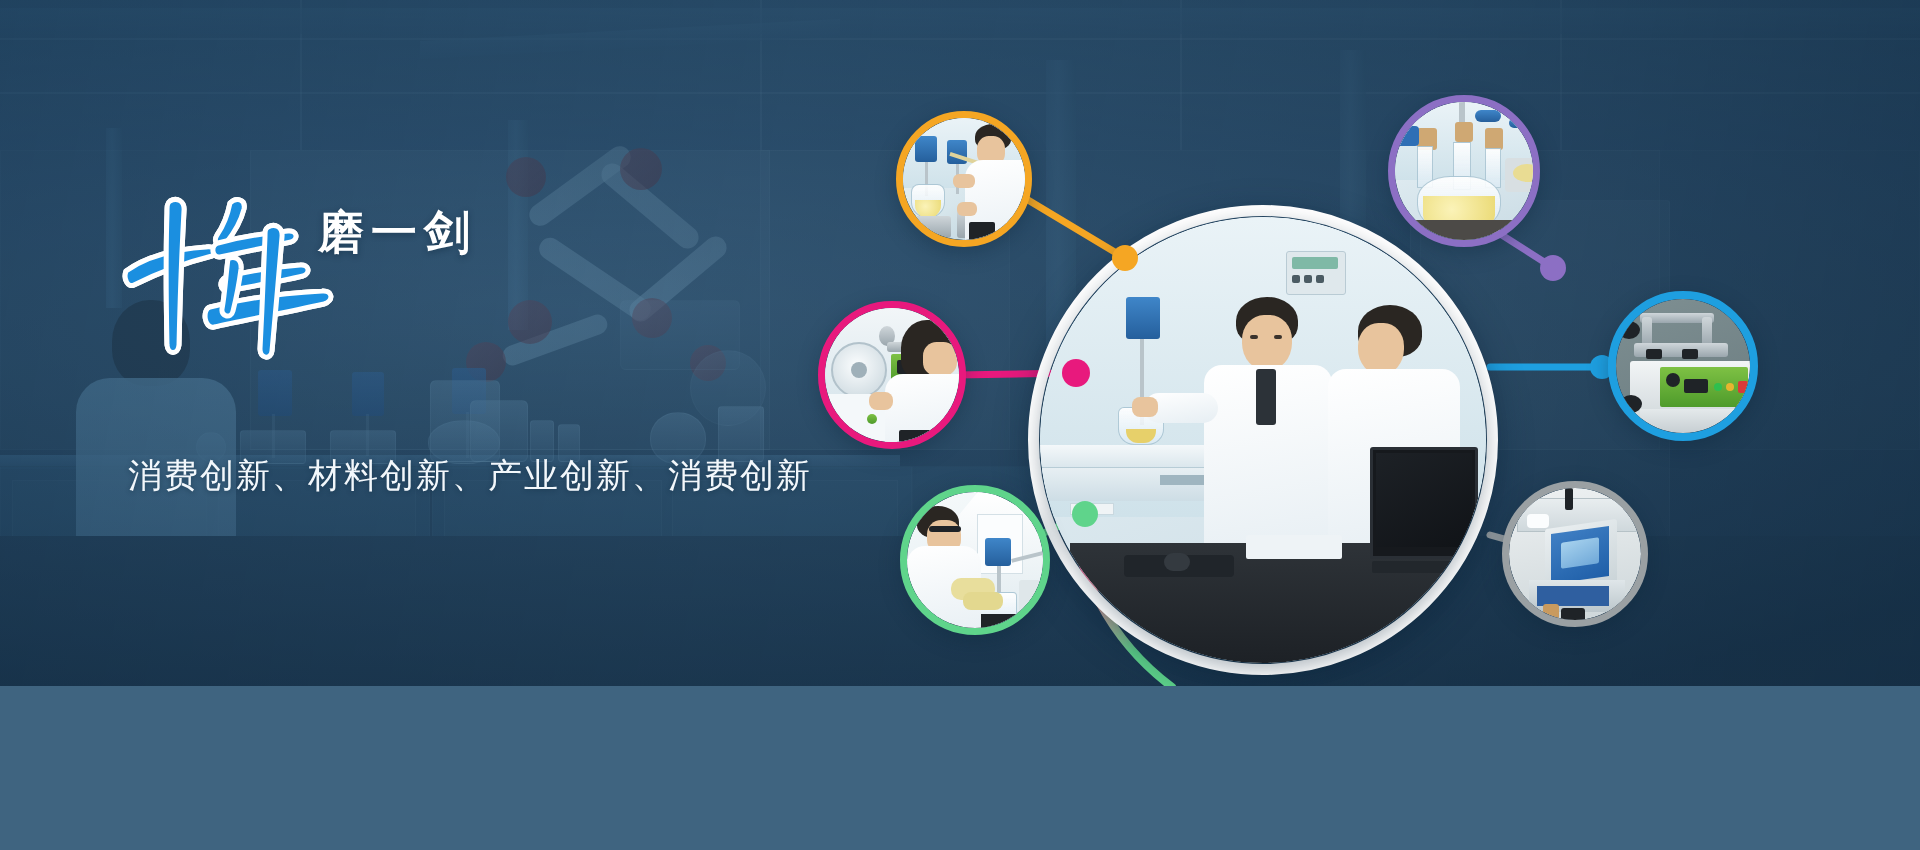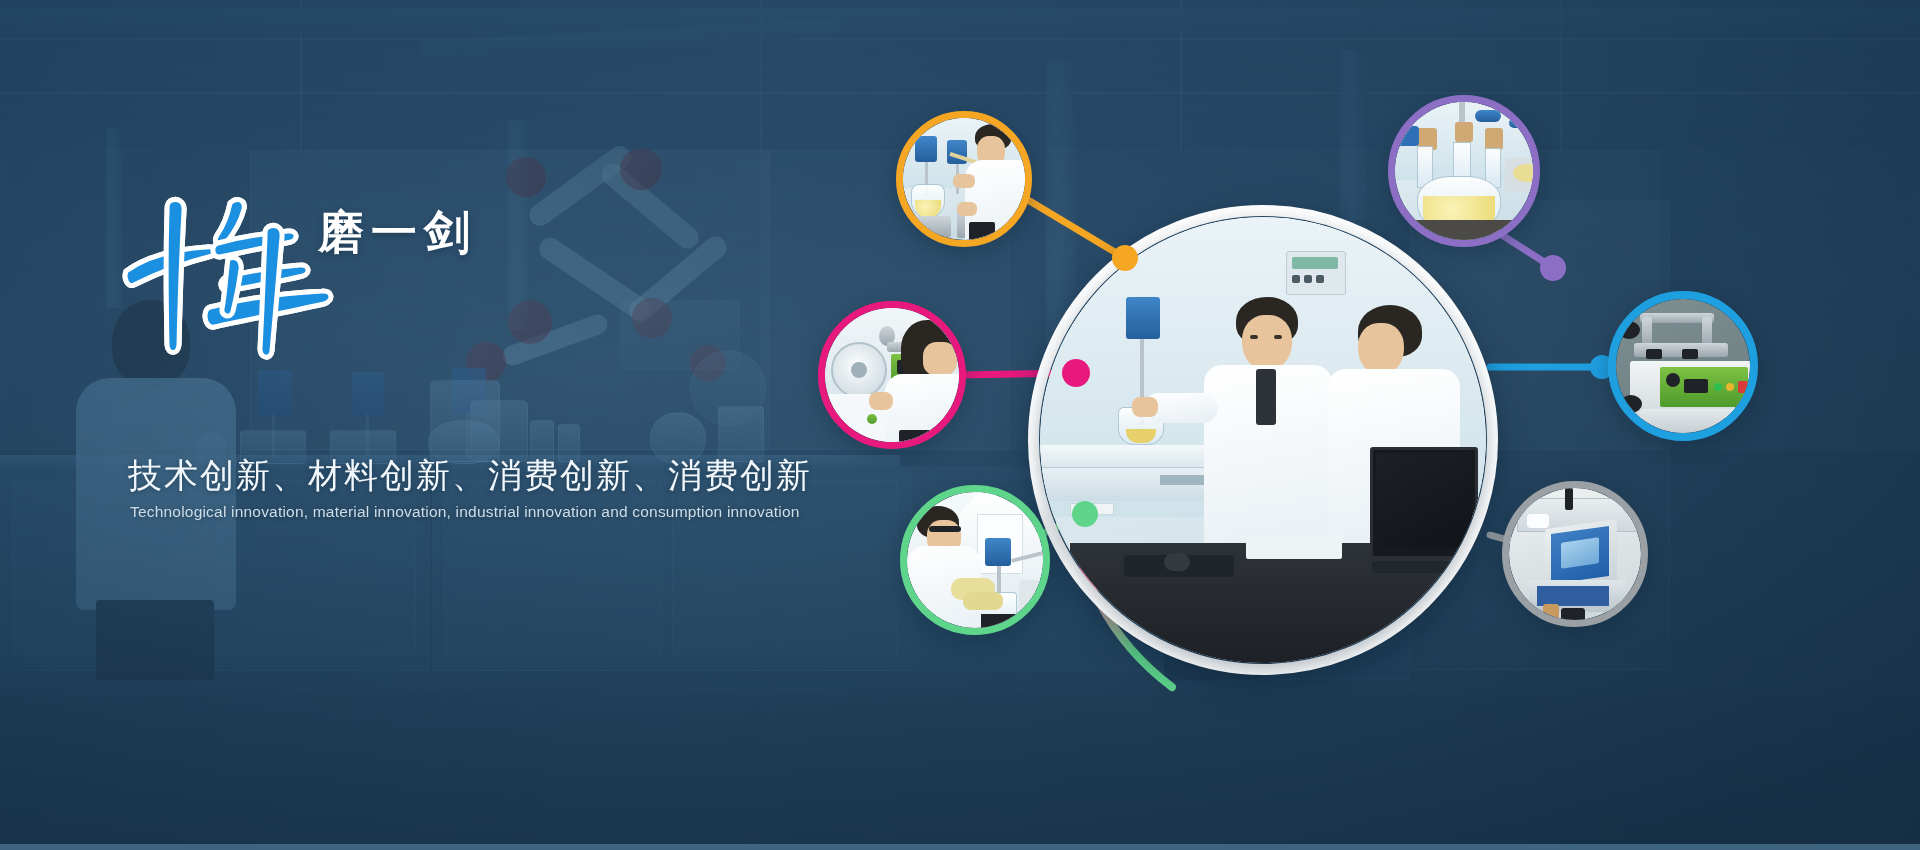--- a/index.html
+++ b/index.html
@@ -1,21 +1,21 @@
 <!DOCTYPE html>
 <html><head>
 <meta charset="utf-8">
 <style>
   * { margin:0; padding:0; box-sizing:border-box; }
   html,body { width:1920px; height:850px; overflow:hidden; background:#3f6480; }
   body { font-family:"Liberation Sans","DejaVu Sans",sans-serif; }
 
   .banner{
     position:relative;
-    width:1920px; height:844px;
+    width:1920px; height:686px;
     overflow:hidden;
     background:#3f6480;
   }
 
   
   .bg{ position:absolute; inset:0; overflow:hidden; }
 
   .bg-base{
     position:absolute; inset:0;
     background:
@@ -297,22 +297,21 @@
             <path d="M106 74 C112 70, 120 74, 119 84 C117 100, 114 114, 111 126 C109 134, 99 132, 100 124 C103 108, 104 88, 106 74 Z"></path>
           </g>
         </svg>
       </div>
 
       <div class="head-lines">
         <div class="head-l1">磨一剑</div>
       </div>
     </div>
 
-    <div class="sub-cn">技术创新、材料创新、消费创新、消费创新</div>
-    <div class="sub-en">Technological innovation, material innovation, industrial innovation and consumption innovation</div>
+    <div class="sub-cn">消费创新、材料创新、产业创新、消费创新</div>
   </div>
 
   <div class="diagram">
 
     <svg viewBox="0 0 1120 700" xmlns="http://www.w3.org/2000/svg" aria-hidden="true">
       <defs>
         <linearGradient id="gradArc" x1="0" y1="0" x2="0.2" y2="1">
           <stop offset="0%" stop-color="#f5a623"></stop>
           <stop offset="38%" stop-color="#ef6a6a"></stop>
           <stop offset="58%" stop-color="#e8197d"></stop>

